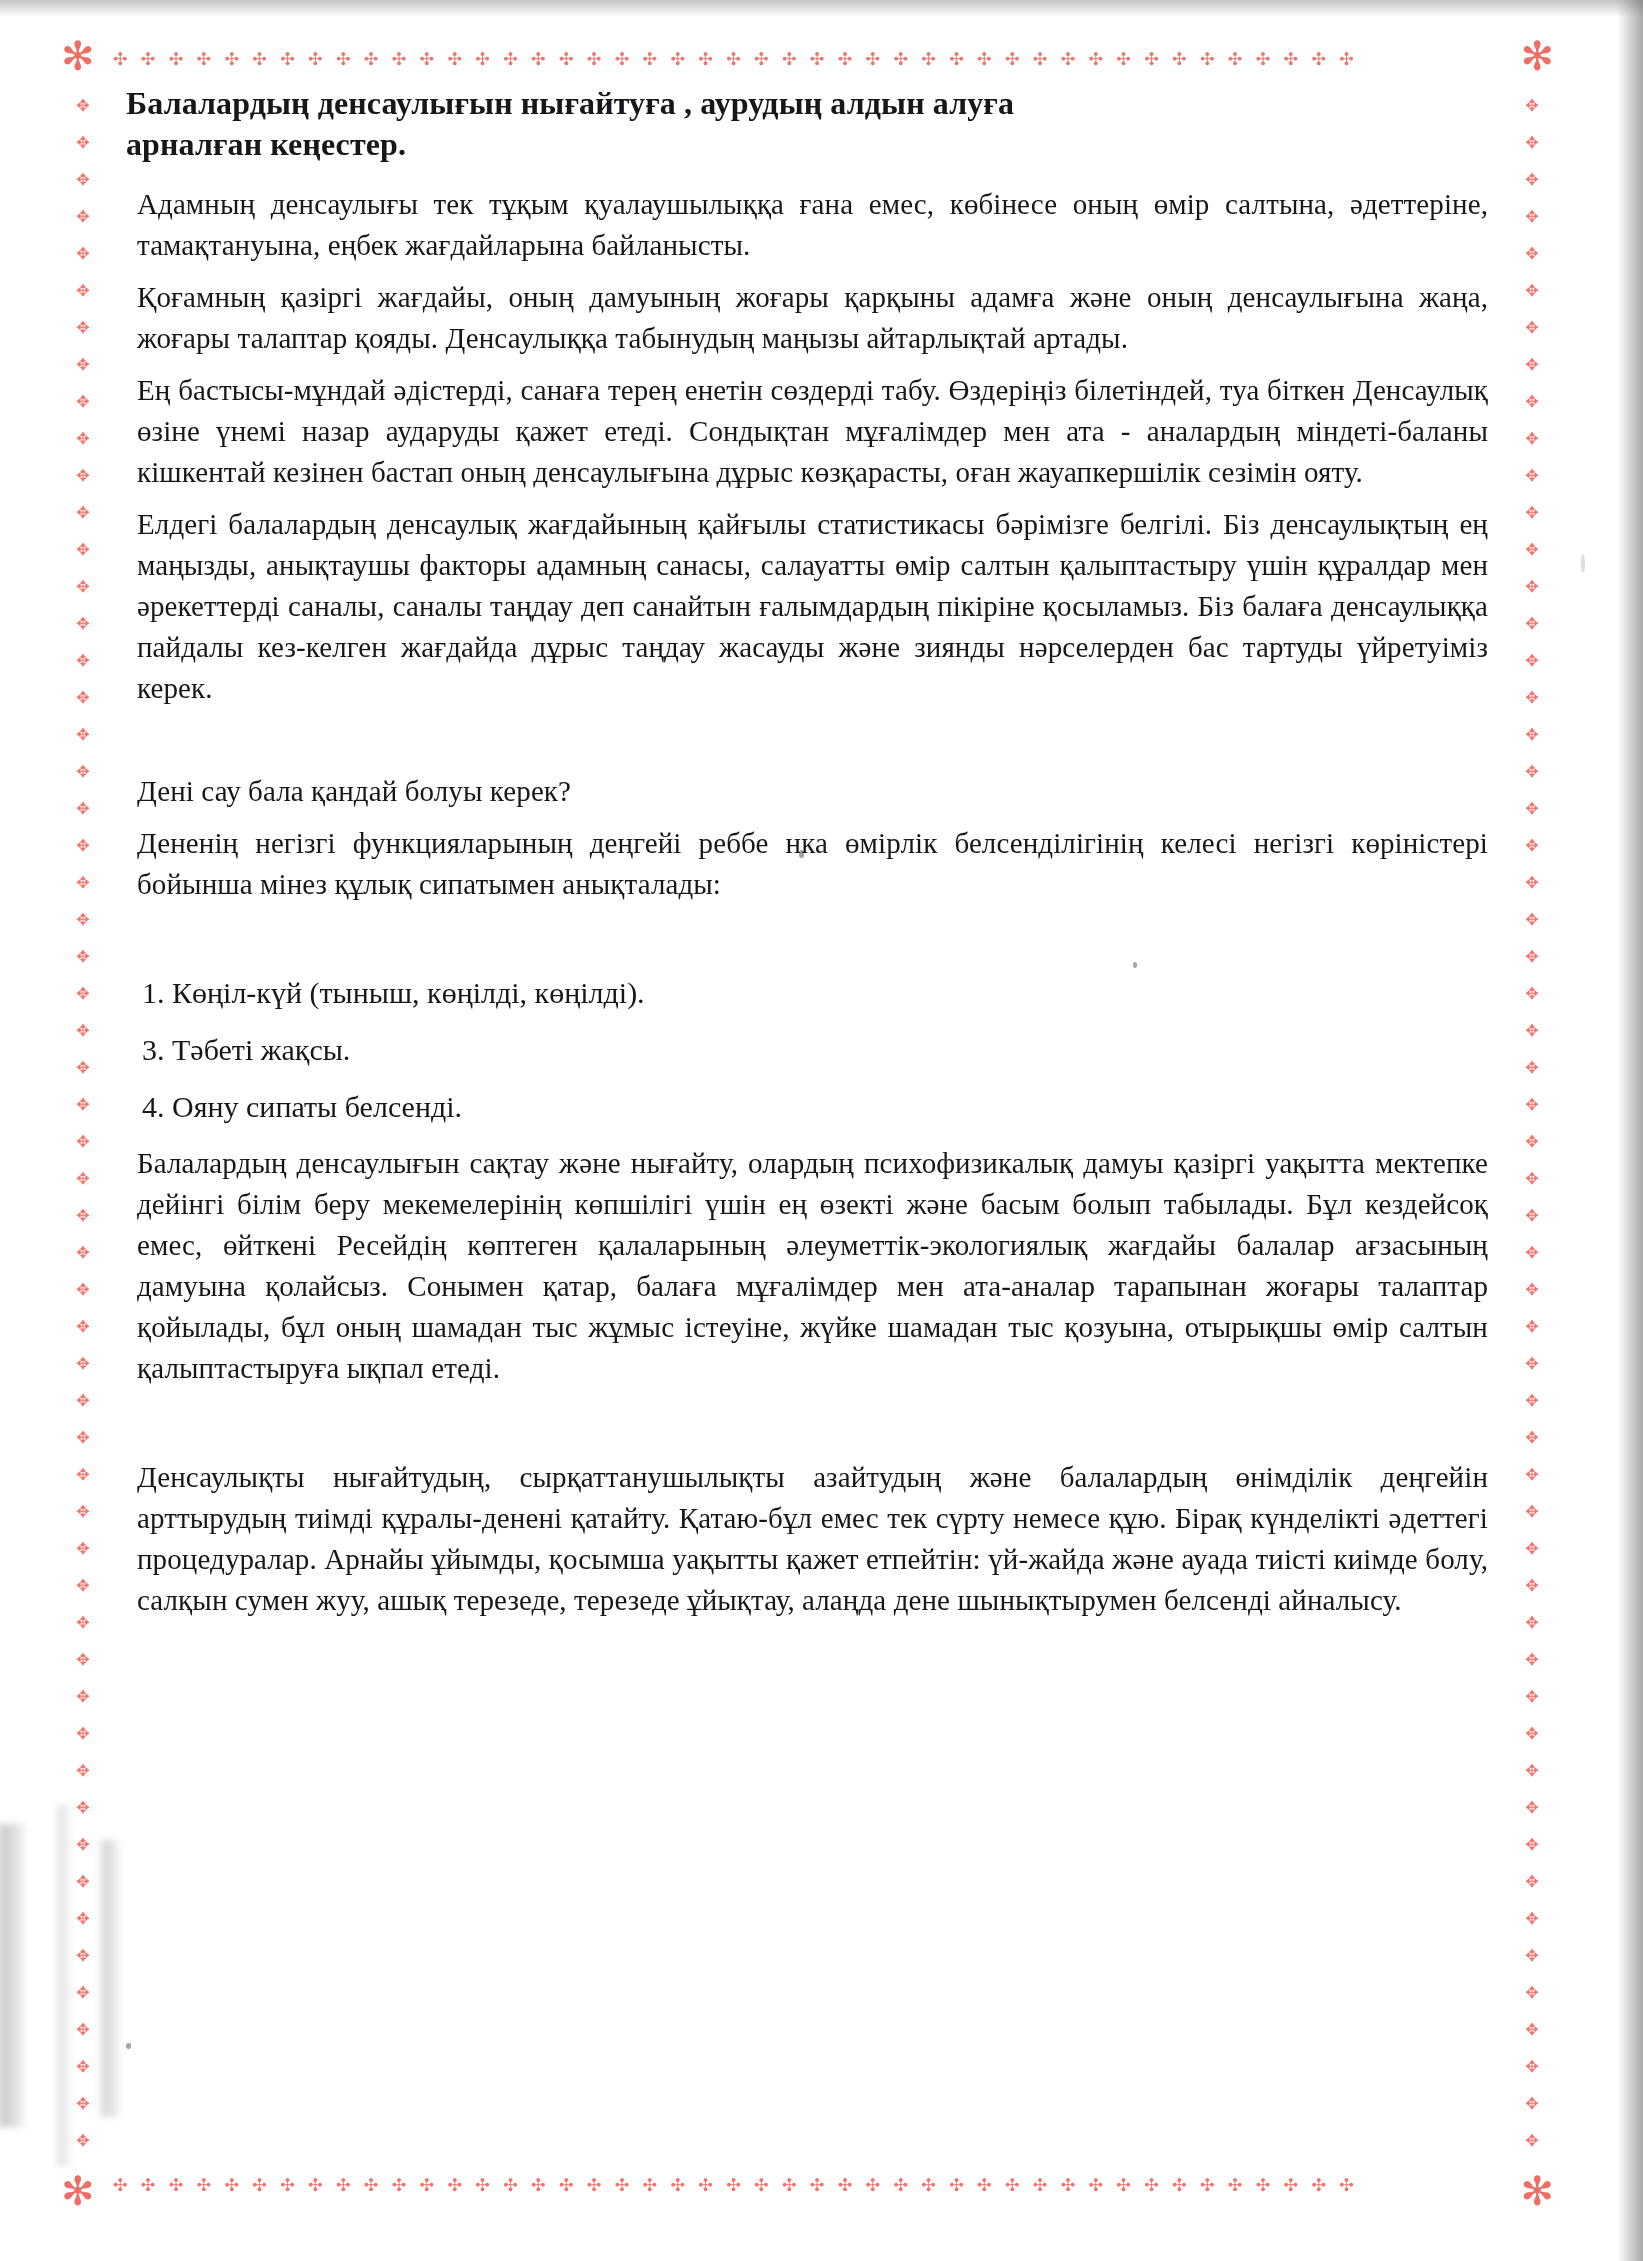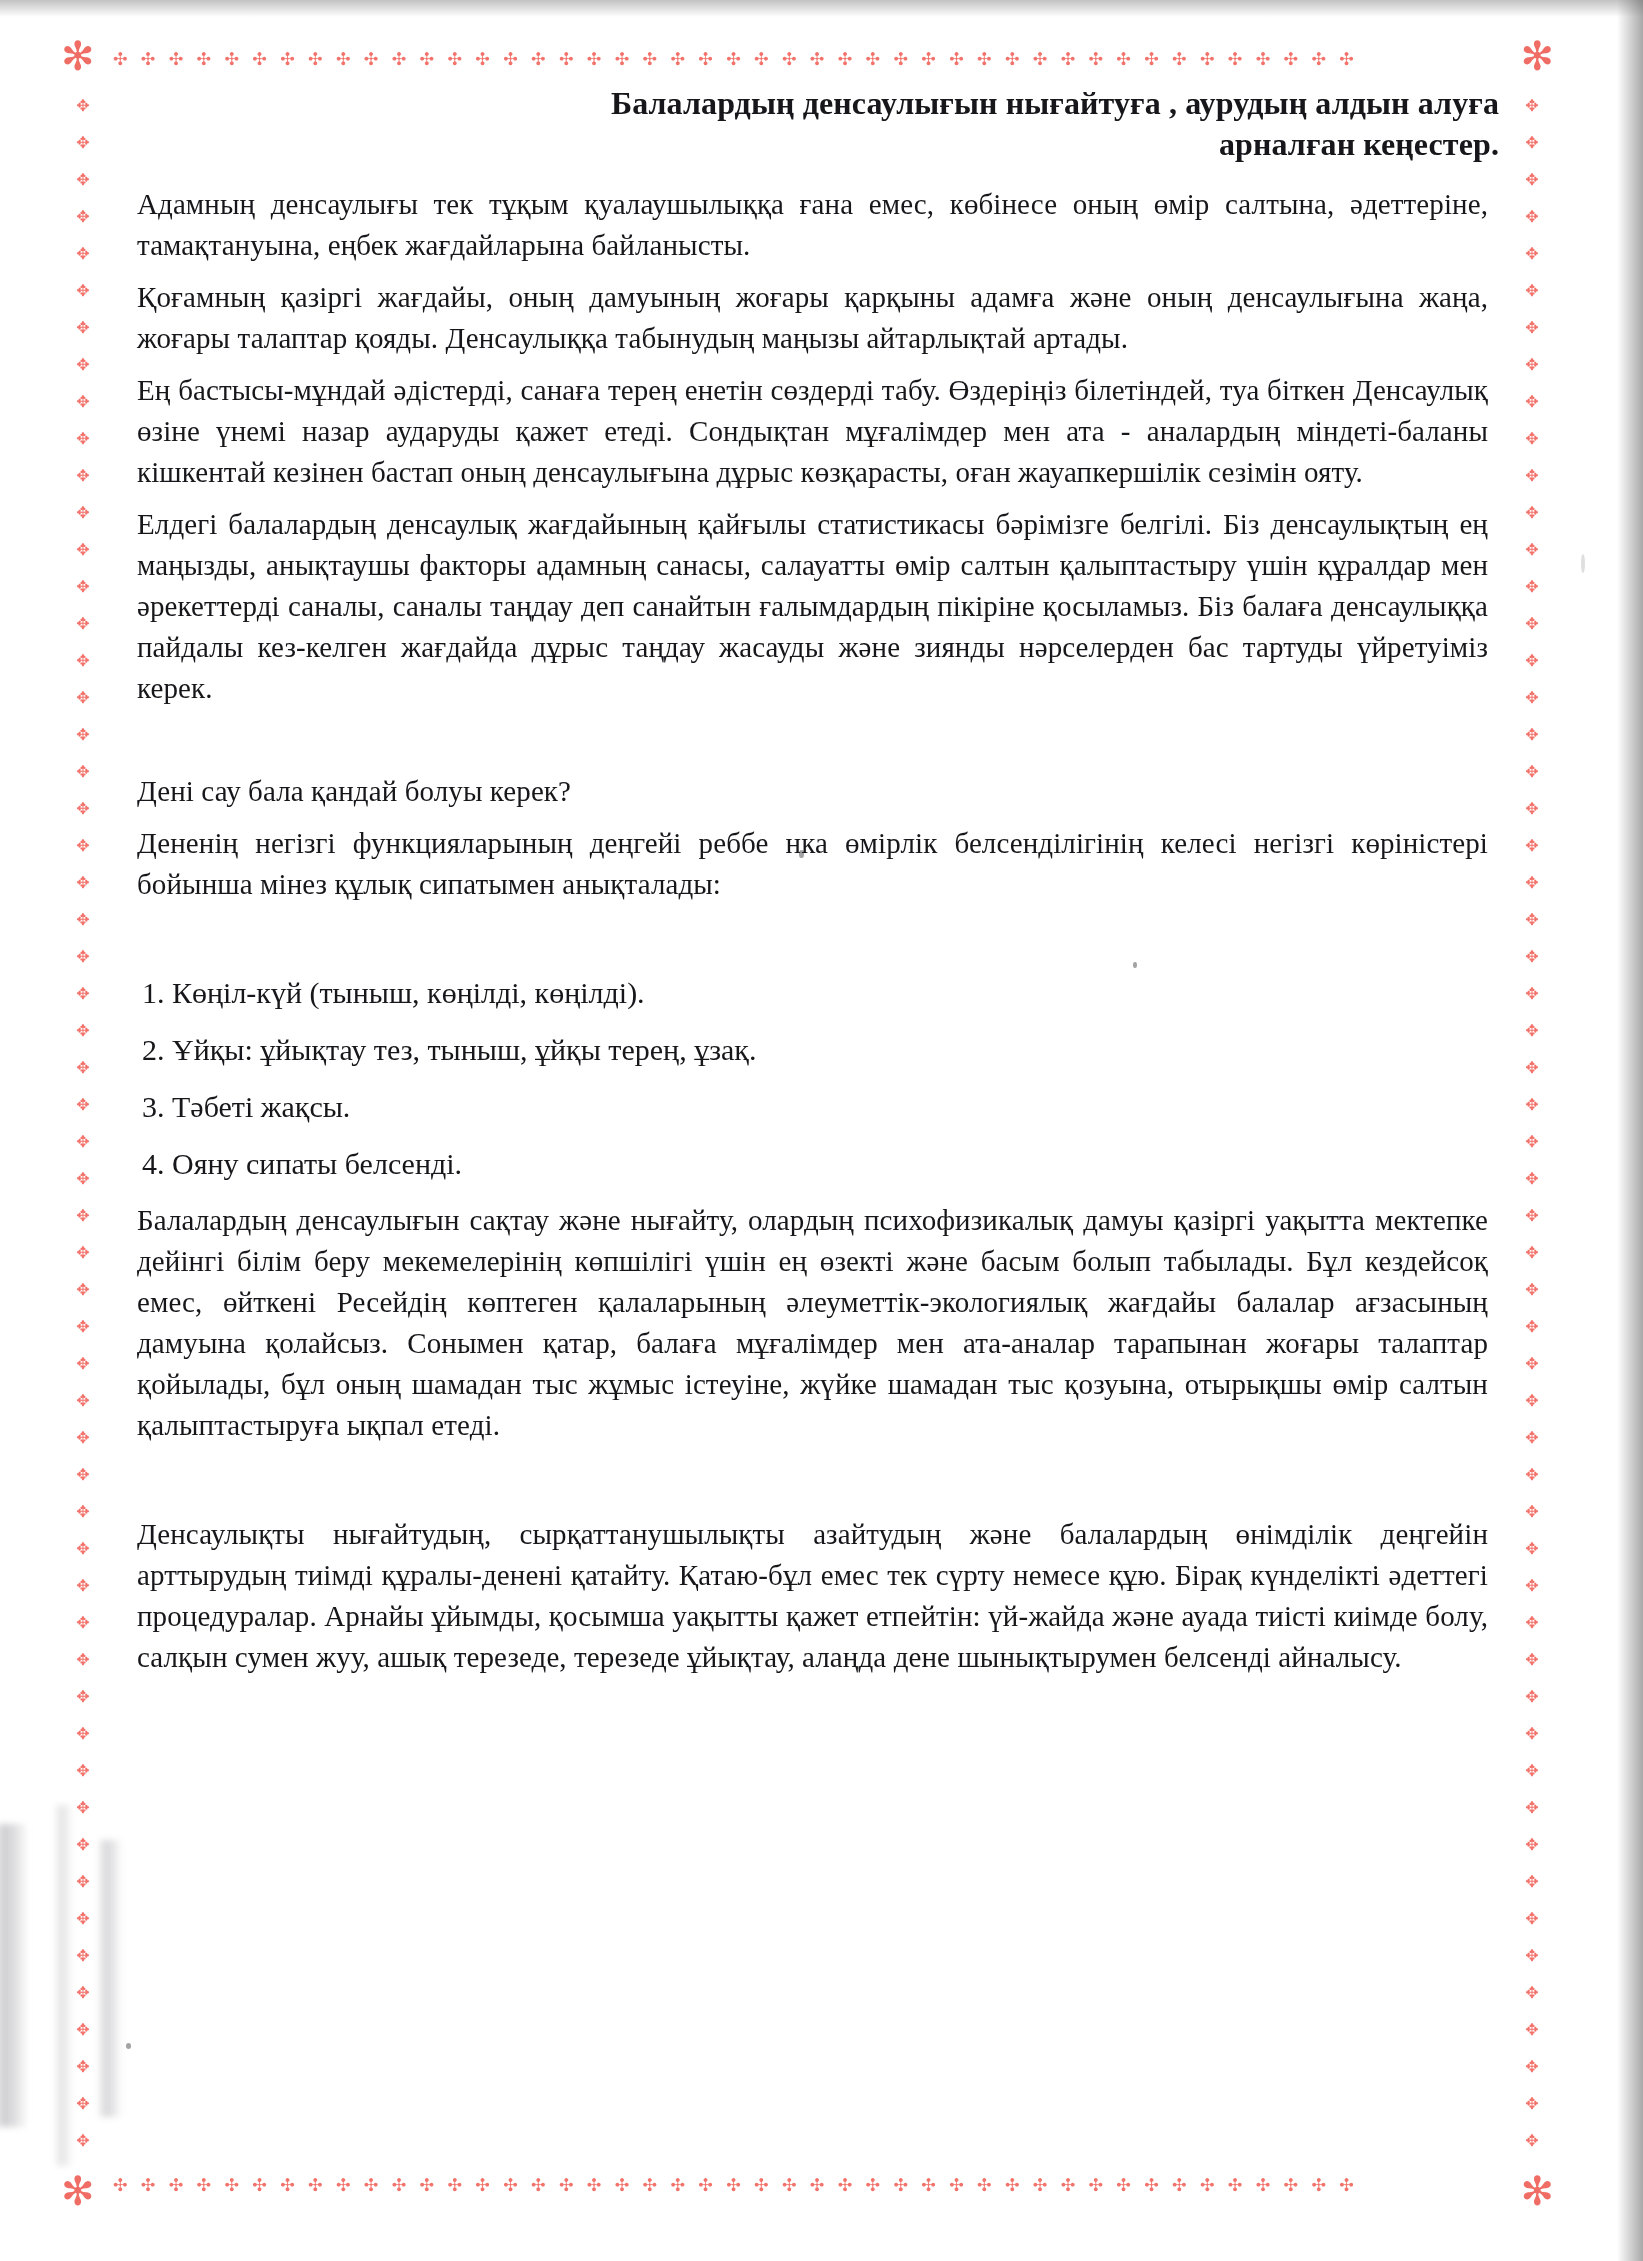--- a/index.html
+++ b/index.html
@@ -105,21 +105,21 @@
 
   
   .page {
     position: absolute;
     left: 126px;
     top: 83px;
     width: 1373px;
   }
 
   .doc-title {
-    text-align: right;
+    text-align: left;
     font-weight: bold;
     font-size: 32px;
     line-height: 41px;
     color: #17171b;
     margin: 0 0 19px 0;
     letter-spacing: 0.1px;
   }
 
   .para {
     font-size: 29px;
@@ -300,21 +300,20 @@
   <div class="gap-md"></div>
 
   <p class="para left">Дені сау бала қандай болуы керек?</p>
 
   <p class="para">Дененің негізгі функцияларының деңгейі реббе нка өмірлік белсенділігінің келесі негізгі көріністері бойынша мінез құлық сипатымен анықталады:</p>
 
   <div class="gap-md"></div>
 
   <div class="list">
     <p class="list-item">1. Көңіл-күй (тыныш, көңілді, көңілді).</p>
-    <p class="list-item">2. Ұйқы: ұйықтау тез, тыныш, ұйқы терең, ұзақ.</p>
     <p class="list-item">3. Тәбеті жақсы.</p>
     <p class="list-item">4. Ояну сипаты белсенді.</p>
   </div>
 
   <p class="para">Балалардың денсаулығын сақтау және нығайту, олардың психофизикалық дамуы қазіргі уақытта мектепке дейінгі білім беру мекемелерінің көпшілігі үшін ең өзекті және басым болып табылады. Бұл кездейсоқ емес, өйткені Ресейдің көптеген қалаларының әлеуметтік-экологиялық жағдайы балалар ағзасының дамуына қолайсыз. Сонымен қатар, балаға мұғалімдер мен ата-аналар тарапынан жоғары талаптар қойылады, бұл оның шамадан тыс жұмыс істеуіне, жүйке шамадан тыс қозуына, отырықшы өмір салтын қалыптастыруға ықпал етеді.</p>
 
   <div class="gap-lg"></div>
 
   <p class="para">Денсаулықты нығайтудың, сырқаттанушылықты азайтудың және балалардың өнімділік деңгейін арттырудың тиімді құралы-денені қатайту. Қатаю-бұл емес тек сүрту немесе құю. Бірақ күнделікті әдеттегі процедуралар. Арнайы ұйымды, қосымша уақытты қажет етпейтін: үй-жайда және ауада тиісті киімде болу, салқын сумен жуу, ашық терезеде, терезеде ұйықтау, алаңда дене шынықтырумен белсенді айналысу.</p>
 

